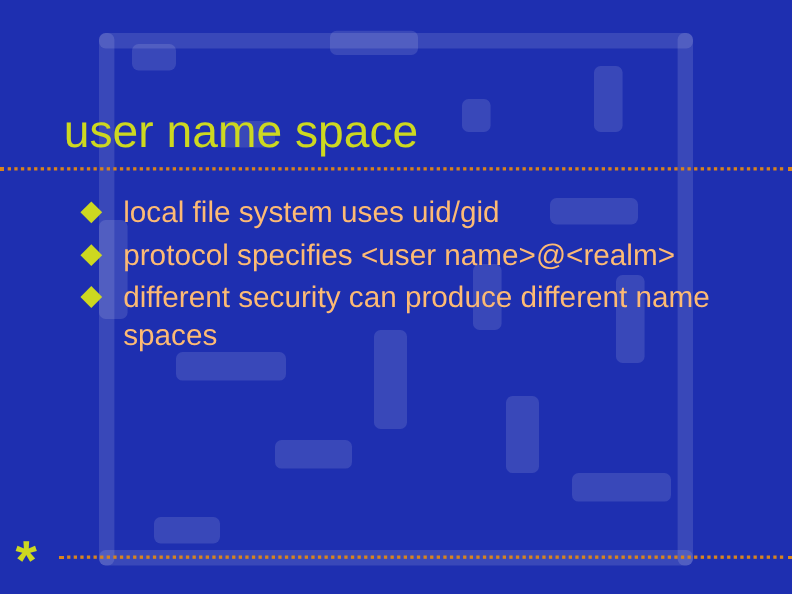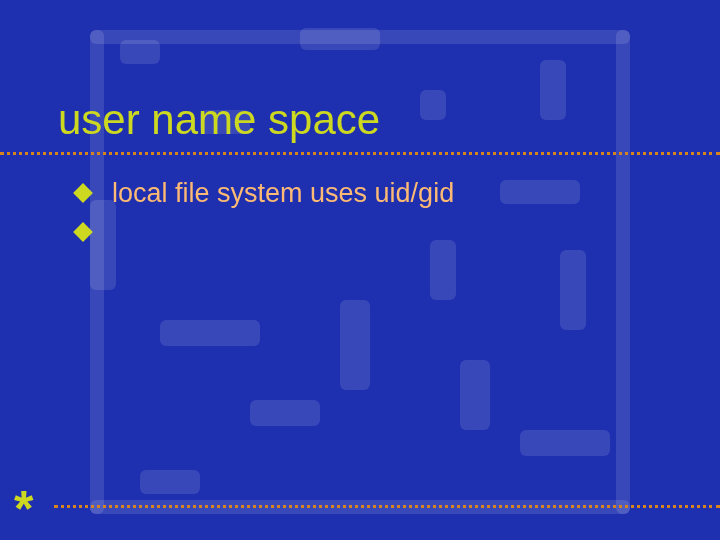--- a/index.html
+++ b/index.html
@@ -134,19 +134,24 @@
 
   <div class="rule-top"></div>
 
   <ul class="bullets">
     <li>
       <span class="bullet-icon"></span>
       <span>local file system uses uid/gid</span>
     </li>
     <li>
       <span class="bullet-icon"></span>
+      <span>protocol specifies &lt;user name&gt;@&lt;realm&gt;</span>
+    </li>
+    <li>
+      <span class="bullet-icon"></span>
+      <span>different security can produce different name spaces</span>
     </li>
   </ul>
 
   <div class="rule-bottom"></div>
 
   <div class="asterisk">*</div>
 </div>
 
 </body></html>

